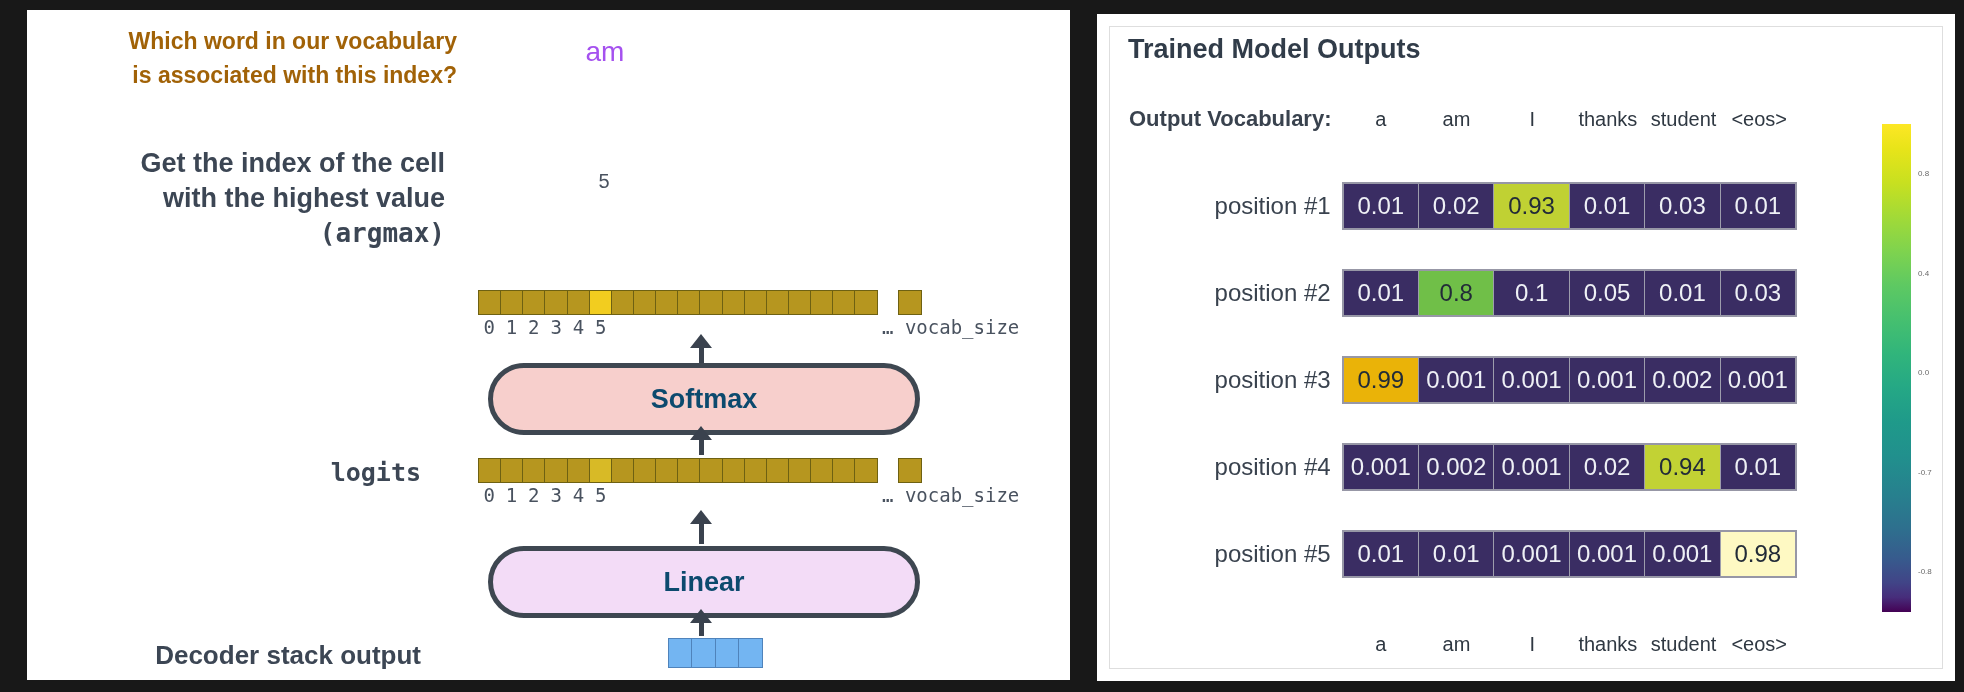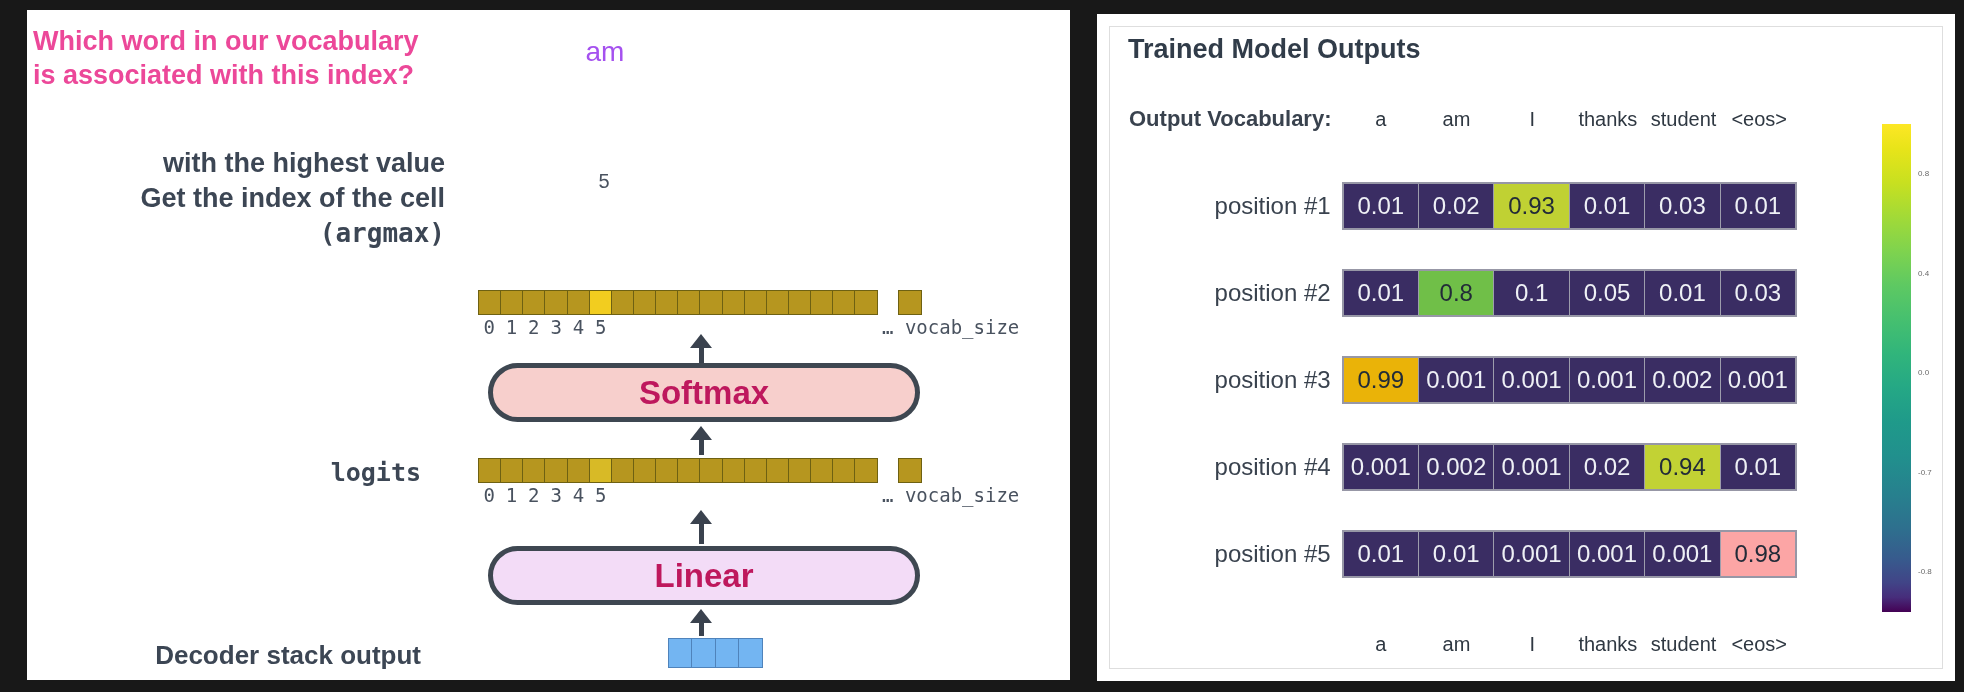--- a/index.html
+++ b/index.html
@@ -4,43 +4,43 @@
 <style>
   html,body{margin:0;padding:0;background:#181818;}
   #canvas{position:relative;width:1964px;height:692px;background:#181818;overflow:hidden;
           font-family:"Liberation Sans","DejaVu Sans",sans-serif;}
   .panel{position:absolute;background:#ffffff;}
   #left-panel{left:27px;top:10px;width:1043px;height:670px;}
   #right-panel{left:1097px;top:14px;width:858px;height:667px;}
   .abs{position:absolute;}
 
   
-  .question{left:6px;top:14px;width:424px;text-align:left;font-size:27px;line-height:34px;
-            font-weight:600;color:#ec4899;}
+  .question{left:6px;top:14px;width:424px;text-align:right;font-size:23px;line-height:34px;
+            font-weight:600;color:#a16207;}
   .predicted-word{left:528px;top:26px;width:100px;text-align:center;font-size:28px;color:#a551ef;}
   .argmax-block{left:60px;top:136px;width:358px;text-align:right;font-size:27px;line-height:35px;
                 font-weight:600;color:#3c4654;}
   .argmax-code{font-family:"DejaVu Sans Mono","Liberation Mono",monospace;font-weight:bold;font-size:26px;}
   .argmax-result{left:547px;top:160px;width:60px;text-align:center;font-size:20px;color:#49525f;}
   .vec-label{left:110px;width:284px;text-align:right;font-family:"DejaVu Sans Mono","Liberation Mono",monospace;
              font-weight:bold;font-size:25px;color:#3c4654;line-height:26px;}
   .vec-strip{left:451px;width:400px;height:25px;display:flex;}
   .vcell{flex:1;background:#b6961f;border:1.5px solid #6e6112;margin-left:-1.5px;}
   .vcell:first-child{margin-left:0;}
   .vec-tail-cell{left:871px;width:24px;height:25px;background:#b6961f;border:1.5px solid #6e6112;box-sizing:border-box;}
   .vec-indices{left:451px;width:134px;display:flex;font-family:"DejaVu Sans Mono","Liberation Mono",monospace;
                font-size:19px;color:#49525f;}
   .vec-indices span{flex:1;text-align:center;}
   .vec-tail-text{left:855px;font-family:"DejaVu Sans Mono","Liberation Mono",monospace;font-size:19px;color:#49525f;}
   .arrow-up{width:40px;display:flex;flex-direction:column;align-items:center;}
   .arrow-head{width:0;height:0;border-left:11px solid transparent;border-right:11px solid transparent;
               border-bottom:14px solid #3a424e;}
   .arrow-shaft{width:5px;flex:1;background:#3a424e;}
-  .pill{left:461px;width:432px;height:59px;box-sizing:border-box;border:5px solid #3e4751;border-radius:40px;
-        display:flex;align-items:center;justify-content:center;font-size:33px;font-weight:600;color:#be185d;}
+  .pill{left:461px;width:432px;height:72px;box-sizing:border-box;border:5px solid #3e4751;border-radius:40px;
+        display:flex;align-items:center;justify-content:center;font-size:27px;font-weight:600;color:#0c4a6e;}
   #softmax-pill{top:353px;background:#f7cfcc;}
   #linear-pill{top:536px;background:#f3dcf7;}
   .decoder-cells{left:641px;top:628px;width:95px;height:30px;display:flex;}
   .dcell{flex:1;background:#73b5f2;border:1.5px solid #4f83bb;margin-left:-1.5px;}
   .dcell:first-child{margin-left:0;}
   .decoder-label{left:110px;top:630px;width:284px;text-align:right;font-size:26px;font-weight:600;color:#3c4654;}
 
   
   .inner-frame{left:12px;top:12px;right:12px;bottom:12px;border:1px solid #dedede;}
   .rp-title{left:31px;top:20px;font-size:27px;font-weight:bold;color:#313c49;}
@@ -71,22 +71,22 @@
   <div id="left-panel" class="panel">
 
     <div class="abs question">
       <div>Which word in our vocabulary</div>
       <div>is associated with this index?</div>
     </div>
 
     <div class="abs predicted-word">am</div>
 
     <div class="abs argmax-block">
+      <div>Get the index of the cell</div>
       <div>with the highest value</div>
-      <div>Get the index of the cell</div>
       <div class="argmax-code">(argmax)</div>
     </div>
 
     <div class="abs argmax-result">5</div>
 
     <div class="abs vec-strip" style="top:280px">
         <div class="vcell" style="background: rgb(182, 150, 31);"></div>
         <div class="vcell" style="background: rgb(182, 150, 31);"></div>
         <div class="vcell" style="background: rgb(182, 150, 31);"></div>
         <div class="vcell" style="background: rgb(182, 150, 31);"></div>
@@ -246,21 +246,21 @@
           </div>
         </div>
         <div class="hm-row">
           <div class="hm-label">position #5</div>
           <div class="hm-cells">
             <div class="hcell" style="background: rgb(58, 45, 99);">0.01</div>
             <div class="hcell" style="background: rgb(58, 45, 99);">0.01</div>
             <div class="hcell" style="background: rgb(58, 45, 99);">0.001</div>
             <div class="hcell" style="background: rgb(58, 45, 99);">0.001</div>
             <div class="hcell" style="background: rgb(58, 45, 99);">0.001</div>
-            <div class="hcell hl" style="background: #fca5a5;">0.98</div>
+            <div class="hcell hl" style="background: #fef9c3;">0.98</div>
           </div>
         </div>
       </div>
 
     <div id="vocab-bottom" class="abs vocab-row">
         <span>a</span>
         <span>am</span>
         <span>I</span>
         <span>thanks</span>
         <span>student</span>

